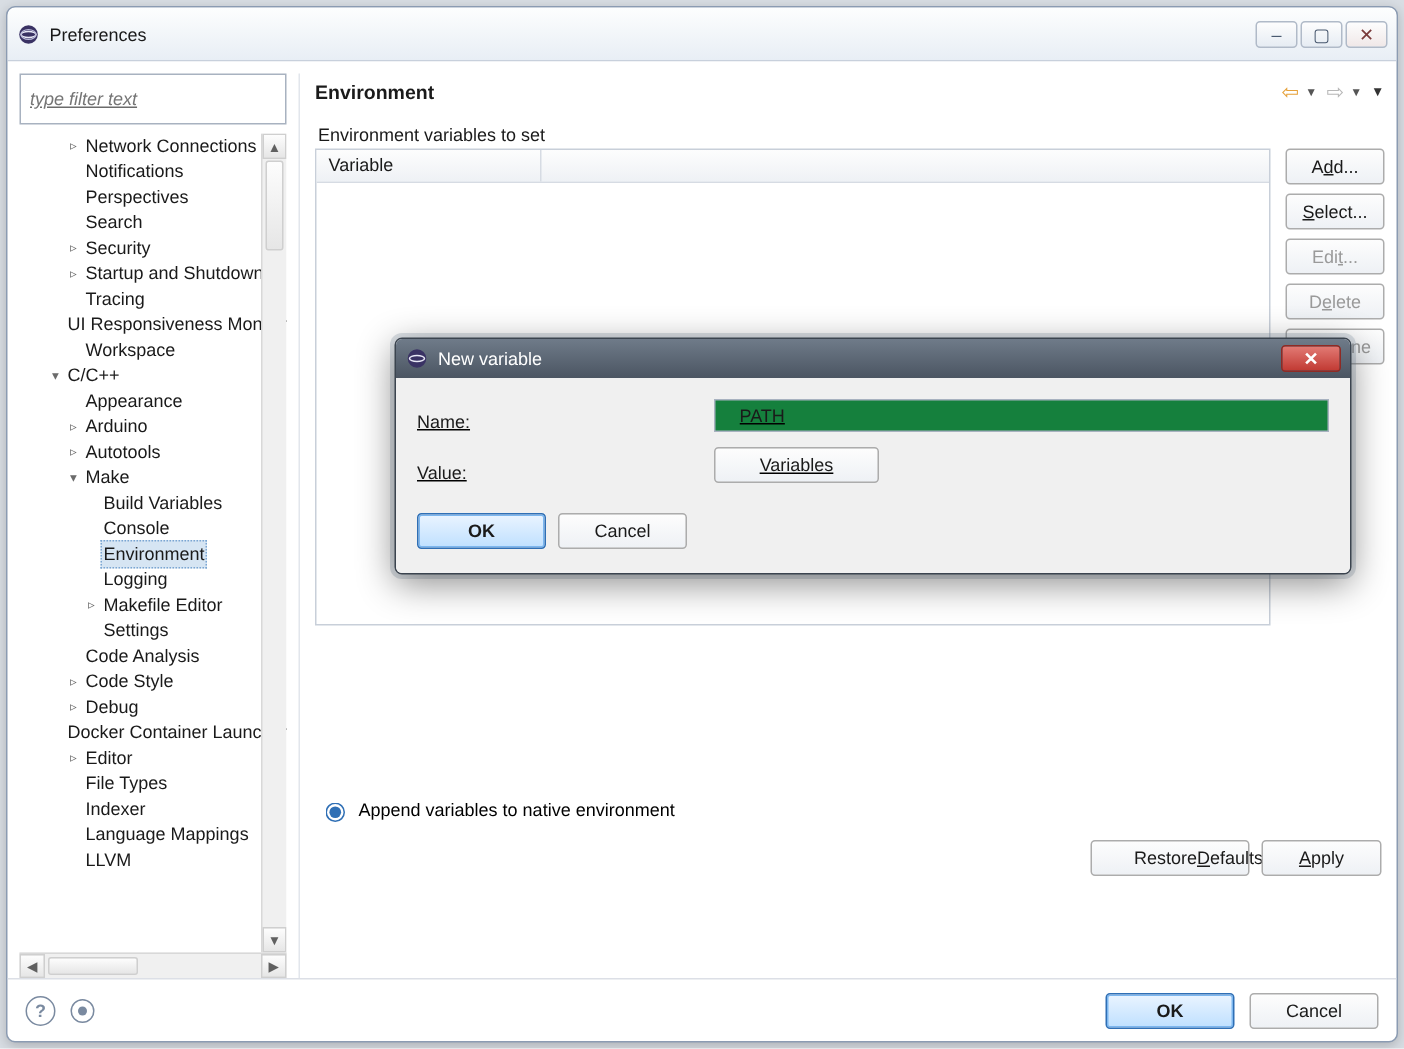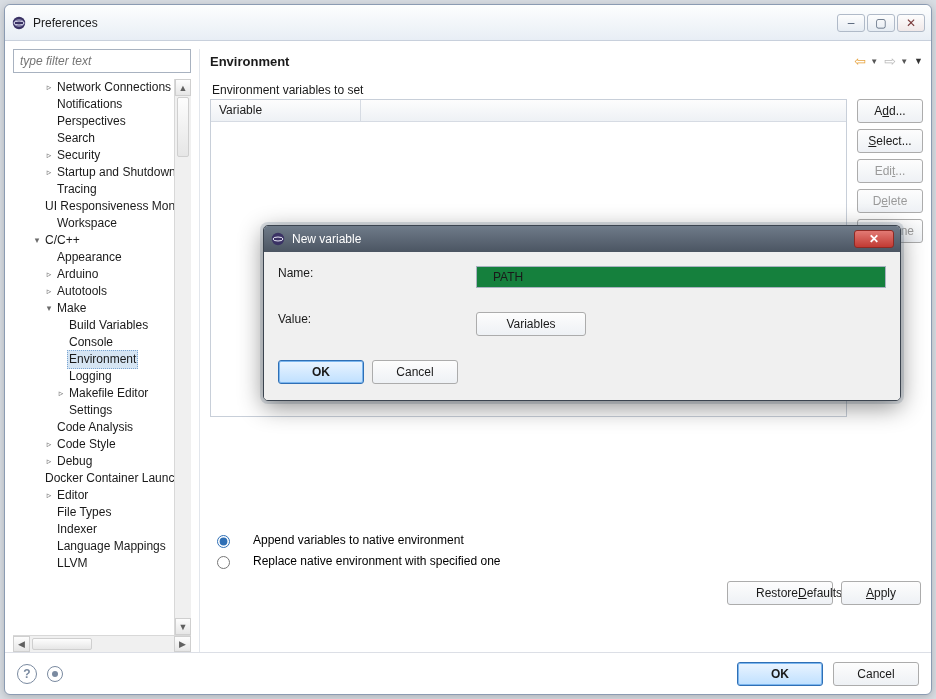--- a/index.html
+++ b/index.html
@@ -32,23 +32,24 @@
     background: linear-gradient(#fdfdfd,#e6ecf3);
     display:flex;align-items:center;justify-content:center;
     color:#4a5a70;
   }
   .sysbtn.close { background: linear-gradient(#fdfdfd,#f0e8e8); color:#7a3a3a;}
   .content {
     flex:1; display:flex; padding: 8px 8px 0 8px; gap:8px; min-height:0;
   }
   .left-col { width: 178px; display:flex; flex-direction:column; }
   .filter {
-    width: 100%; height:24px; padding:2px 6px;
+    width: 100%; height:34px; padding:2px 6px;
     border:1px solid #a8b2c0; background:#fff; color:#6b6b6b;
     font-style: italic;
+    text-decoration: underline;
   }
   .tree-wrap { flex:1; border:0; margin-top:6px; position:relative; overflow:hidden; }
   .tree { font-size:12px; color:#1a1a1a; line-height:17px; overflow:hidden; position:absolute; inset:0; }
   .tree .row { display:flex; align-items:center; white-space:nowrap; height:17px; cursor:default;}
   .tree .arrow { width:12px; display:inline-flex; justify-content:center; color:#6b6b6b; font-size:9px;}
   .tree .lbl { padding:0 2px;}
   .tree .sel .lbl { background:#d6e5f3; border:1px dotted #7aa5d2; padding:0 1px;}
   .ind0{padding-left:18px}.ind1{padding-left:30px}.ind2{padding-left:42px}
   .vscroll-stub {
     position:absolute; right:0; top:0; bottom:0; width:17px;
@@ -82,21 +83,21 @@
     display:flex;align-items:center;justify-content:center;
     color:#1a1a1a; padding:0 8px; white-space:nowrap;
   }
   .btn.disabled{color:#9a9a9a;}
   .btn.default{
     border:1px solid #2f6fb5;
     background:linear-gradient(#eaf4ff,#bfe0ff);
     box-shadow: 0 0 0 1px #7bb6ef inset;
     font-weight: bold;
   }
-  .radiorow{display:flex;align-items:center;gap:20px;margin:3px 0 2px 2px;}
+  .radiorow{display:flex;align-items:center;gap:6px;margin:3px 0 2px 2px;}
   .radio{width:13px;height:13px;accent-color:#2f6fb5;}
   .bottom-row{display:flex;justify-content:flex-end;gap:8px;margin-top:10px;padding-right:2px;}
   .footer{
     height:42px;border-top:1px solid #dcdfe6;display:flex;align-items:center;
     padding:0 12px; gap:10px;
   }
   .help-icn{width:20px;height:20px;border:1.5px solid #7a8aa0;border-radius:50%;display:flex;align-items:center;justify-content:center;color:#7a8aa0;font-weight:bold;}
   .rec-icn{width:16px;height:16px;border:1.5px solid #7a8aa0;border-radius:50%;display:flex;align-items:center;justify-content:center;}
   .rec-icn::after{content:"";width:6px;height:6px;border-radius:50%;background:#7a8aa0;}
   .footer .sp{flex:1;}
@@ -117,21 +118,21 @@
   }
   .dlg-title .eclipse-icon{margin-right:6px;}
   .dlg-title .sp{flex:1;}
   .dlg-close{
     width:40px;height:18px;border-radius:3px;
     background:linear-gradient(#e27a74,#c13a33);
     border:1px solid #8f2a24;
     display:flex;align-items:center;justify-content:center;color:#fff;font-weight:bold;
   }
   .dlg-body{padding:14px 14px 10px 14px;background:#f0f0f0;}
-  .form-row{display:flex;align-items:flex-start;margin-bottom:24px;gap:8px;}
+  .form-row{display:flex;align-items:flex-end;margin-bottom:10px;gap:8px;text-decoration:underline;}
   .form-row label{width:190px;color:#1a1a1a;}
   .form-row input.txt{
     flex:1;height:22px;border:1px solid #a8b2c0;background:#15803d;padding:2px 16px;color:#1a1a1a;
   }
   .form-row .btn{width:110px;}
   .dlg-btns{display:flex;gap:8px;margin-top:20px;padding:0 0 6px 0;}
   .dlg-btns .btn{width:86px;}
 
   .mn{ text-decoration: underline; }
 </style>
@@ -330,24 +331,20 @@
           <div class="btn disabled">D<span class="mn">e</span>lete</div>
           <div class="btn disabled"><span class="mn">U</span>ndefine</div>
         </div>
       </div>
 
       <div style="height:112px;"></div>
 
       <div class="radiorow">
         <input type="radio" class="radio" checked="" style="">
         <span>Append variables to native environment</span>
-      </div>
-      <div class="radiorow">
-        <input type="radio" class="radio" style="">
-        <span>Replace native environment with specified one</span>
       </div>
 
       <div class="bottom-row">
         <div class="btn" style="width:106px;padding-left:46px;">Restore <span class="mn">D</span>efaults</div>
         <div class="btn" style="width:80px;"><span class="mn">A</span>pply</div>
       </div>
     </div>
   </div>
 
   <div class="footer">

